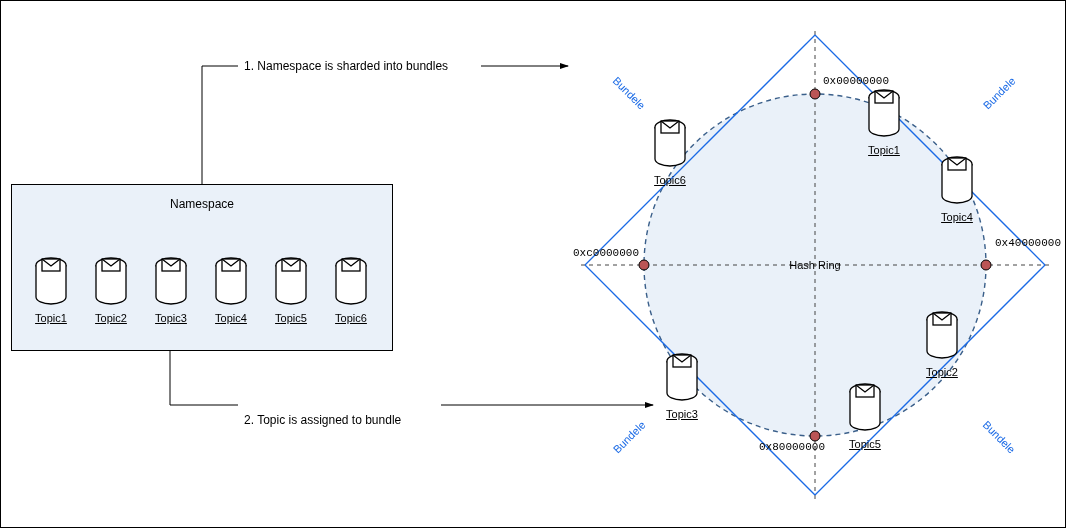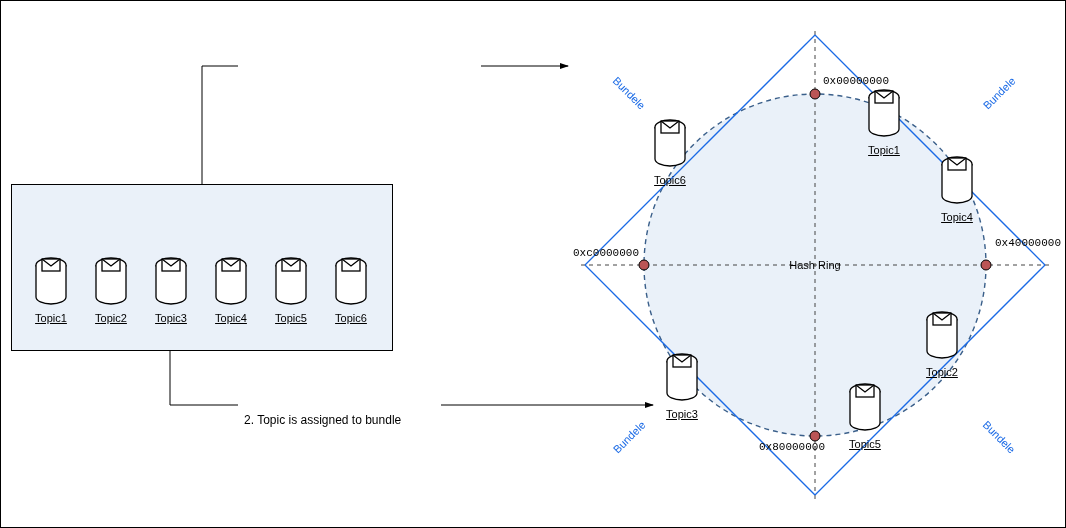--- a/index.html
+++ b/index.html
@@ -81,20 +81,21 @@
     left: 0;
     top: 0;
   }
 </style>
 </head>
 <body>
 
 <div id="canvas">
 
   <div class="namespace-box">
+    <div class="namespace-title">Namespace</div>
 
     <div class="topic" style="left:18px;top:72px;">
       <svg class="topic-icon" viewBox="0 0 42 50">
         <ellipse cx="21" cy="8" rx="15" ry="7" fill="#fff" stroke="#000" stroke-width="1.3"></ellipse>
         <path d="M6 8 L6 40 A15 7 0 0 0 36 40 L36 8" fill="#fff" stroke="#000" stroke-width="1.3"></path>
         <rect x="12" y="2" width="18" height="12" fill="#fff" stroke="#000" stroke-width="1.3"></rect>
         <path d="M12 2 L21 9 L30 2" fill="none" stroke="#000" stroke-width="1.3"></path>
       </svg>
       <div class="topic-label">Topic1</div>
     </div>
@@ -138,20 +139,21 @@
       <svg class="topic-icon" viewBox="0 0 42 50">
         <ellipse cx="21" cy="8" rx="15" ry="7" fill="#fff" stroke="#000" stroke-width="1.3"></ellipse>
         <path d="M6 8 L6 40 A15 7 0 0 0 36 40 L36 8" fill="#fff" stroke="#000" stroke-width="1.3"></path>
         <rect x="12" y="2" width="18" height="12" fill="#fff" stroke="#000" stroke-width="1.3"></rect>
         <path d="M12 2 L21 9 L30 2" fill="none" stroke="#000" stroke-width="1.3"></path>
       </svg>
       <div class="topic-label">Topic6</div>
     </div>
   </div>
 
+  <div class="anno" style="left:243px; top:58px;">1. Namespace is sharded into bundles</div>
 
   <div class="anno" style="left:243px; top:412px;text-align:right;">2. Topic is assigned to bundle</div>
 
   <svg class="overlay" width="1066" height="528">
     <defs>
       <marker id="arrow" markerWidth="10" markerHeight="10" refX="8" refY="3" orient="auto" markerUnits="strokeWidth">
         <path d="M0,0 L9,3 L0,6 Z" fill="#000"></path>
       </marker>
     </defs>
 

